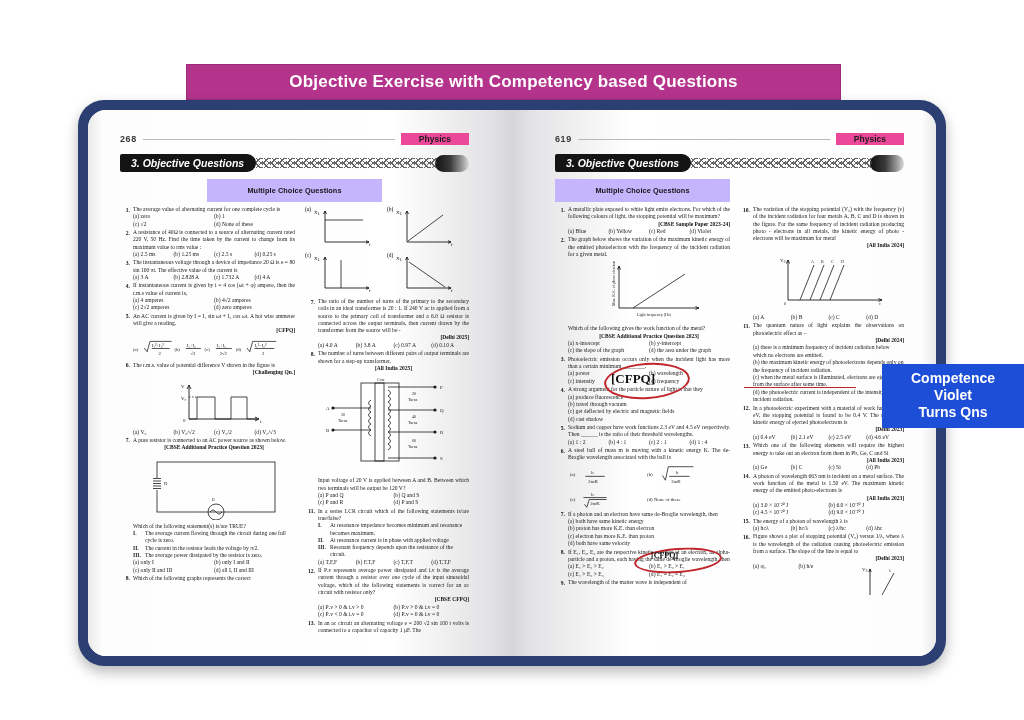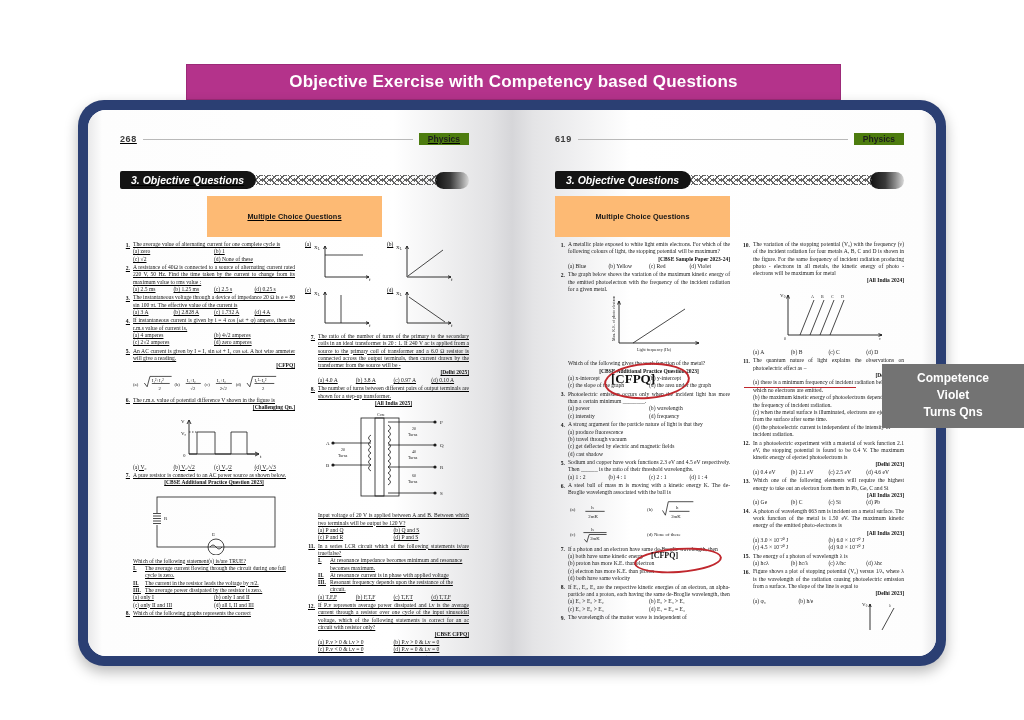--- a/index.html
+++ b/index.html
@@ -48,38 +48,38 @@
         #e9e9ea 0px, #fdfdfd 14px,
         #ffffff 36%, #e2e2e4 47.5%,
         #d6d6d9 50%, #e4e4e6 52.5%,
         #ffffff 64%,
         #fdfdfd calc(100% - 14px), #e9e9ea 100%);
   }
   .page {
     position: absolute; top: 0; bottom: 0;
     padding: 22px 18px 10px 18px;
   }
-  .page.left  { left: 14px;  width: 385px; text-decoration: underline; }
+  .page.left  { left: 14px;  width: 385px; }
   .page.right { right: 14px; width: 385px; }
 
   
   .pg-head { display: flex; align-items: center; gap: 6px; height: 14px; }
   .pg-num {
     font-family: "Liberation Sans", sans-serif;
     font-weight: bold; font-size: 9px; color: #3a3a3a; letter-spacing: .6px;
   }
   .pg-rule { flex: 1; height: 1px; background: #b9b9b9; }
   .pg-subject {
     font-family: "Liberation Sans", sans-serif;
     font-weight: bold; font-size: 8.5px; color: #1d1d1d;
-    background: #4d7c0f; padding: 1px 9px;
+    background: #ec4899; padding: 1px 18px;
   }
 
   
-  .sec-banner { position: relative; height: 20px; margin-top: 24px; display: flex; align-items: center; }
+  .sec-banner { position: relative; height: 20px; margin-top: 7px; display: flex; align-items: center; }
   .sec-pill {
     background: #141414; color: #fff;
     font-family: "Liberation Sans", sans-serif;
     font-weight: bold; font-style: italic; font-size: 10.5px;
     padding: 3px 12px 3px 11px;
     border-radius: 3px 14px 14px 3px;
     white-space: nowrap;
     z-index: 2;
   }
   .sec-chain {
@@ -91,25 +91,25 @@
     opacity: .85;
   }
   .sec-cap {
     width: 34px; height: 17px; border-radius: 9px;
     background: linear-gradient(to right, #101010 0%, #3a3a3a 45%, #8d8d8d 75%, #d9d9d9 100%);
   }
 
   
   .mcq-title {
     margin: 6px 0 3px 0;
-    background: #fdba74;
+    background: #c4b5fd;
     text-align: center;
     font-family: "Liberation Sans", sans-serif;
     font-weight: bold; font-size: 7.3px; color: #151515;
-    padding: 16px 0; letter-spacing: .1px;
+    padding: 7px 0; letter-spacing: .1px;
     width: 175px;
   }
 
   
   .cols { display: flex; gap: 10px; margin-top: 1px; }
   .col { width: 175px; }
 
   .q { display: flex; gap: 3px; margin-bottom: 1px; }
   .q-no {
     width: 10px; flex: none; text-align: right;
@@ -159,24 +159,24 @@
     font-weight: bold; font-size: 13px;
   }
   .hl-strip {
     position: absolute;
     background: rgba(255, 220, 0, .0);
     border-bottom: 1.4px solid #c0272d;
   }
   .red-callout {
     position: absolute;
     right: 0px; top: 364px; width: 142px;
-    background: #737373;
+    background: #1d4ed8;
     color: #ffffff;
     font-family: "Liberation Sans", sans-serif;
-    font-weight: bold; font-size: 12px;
+    font-weight: bold; font-size: 14px;
     line-height: 17px;
     text-align: center;
     padding: 6px 6px 7px 6px;
     z-index: 30;
   }
 </style>
 </head>
 <body>
 
 <div id="stage">

